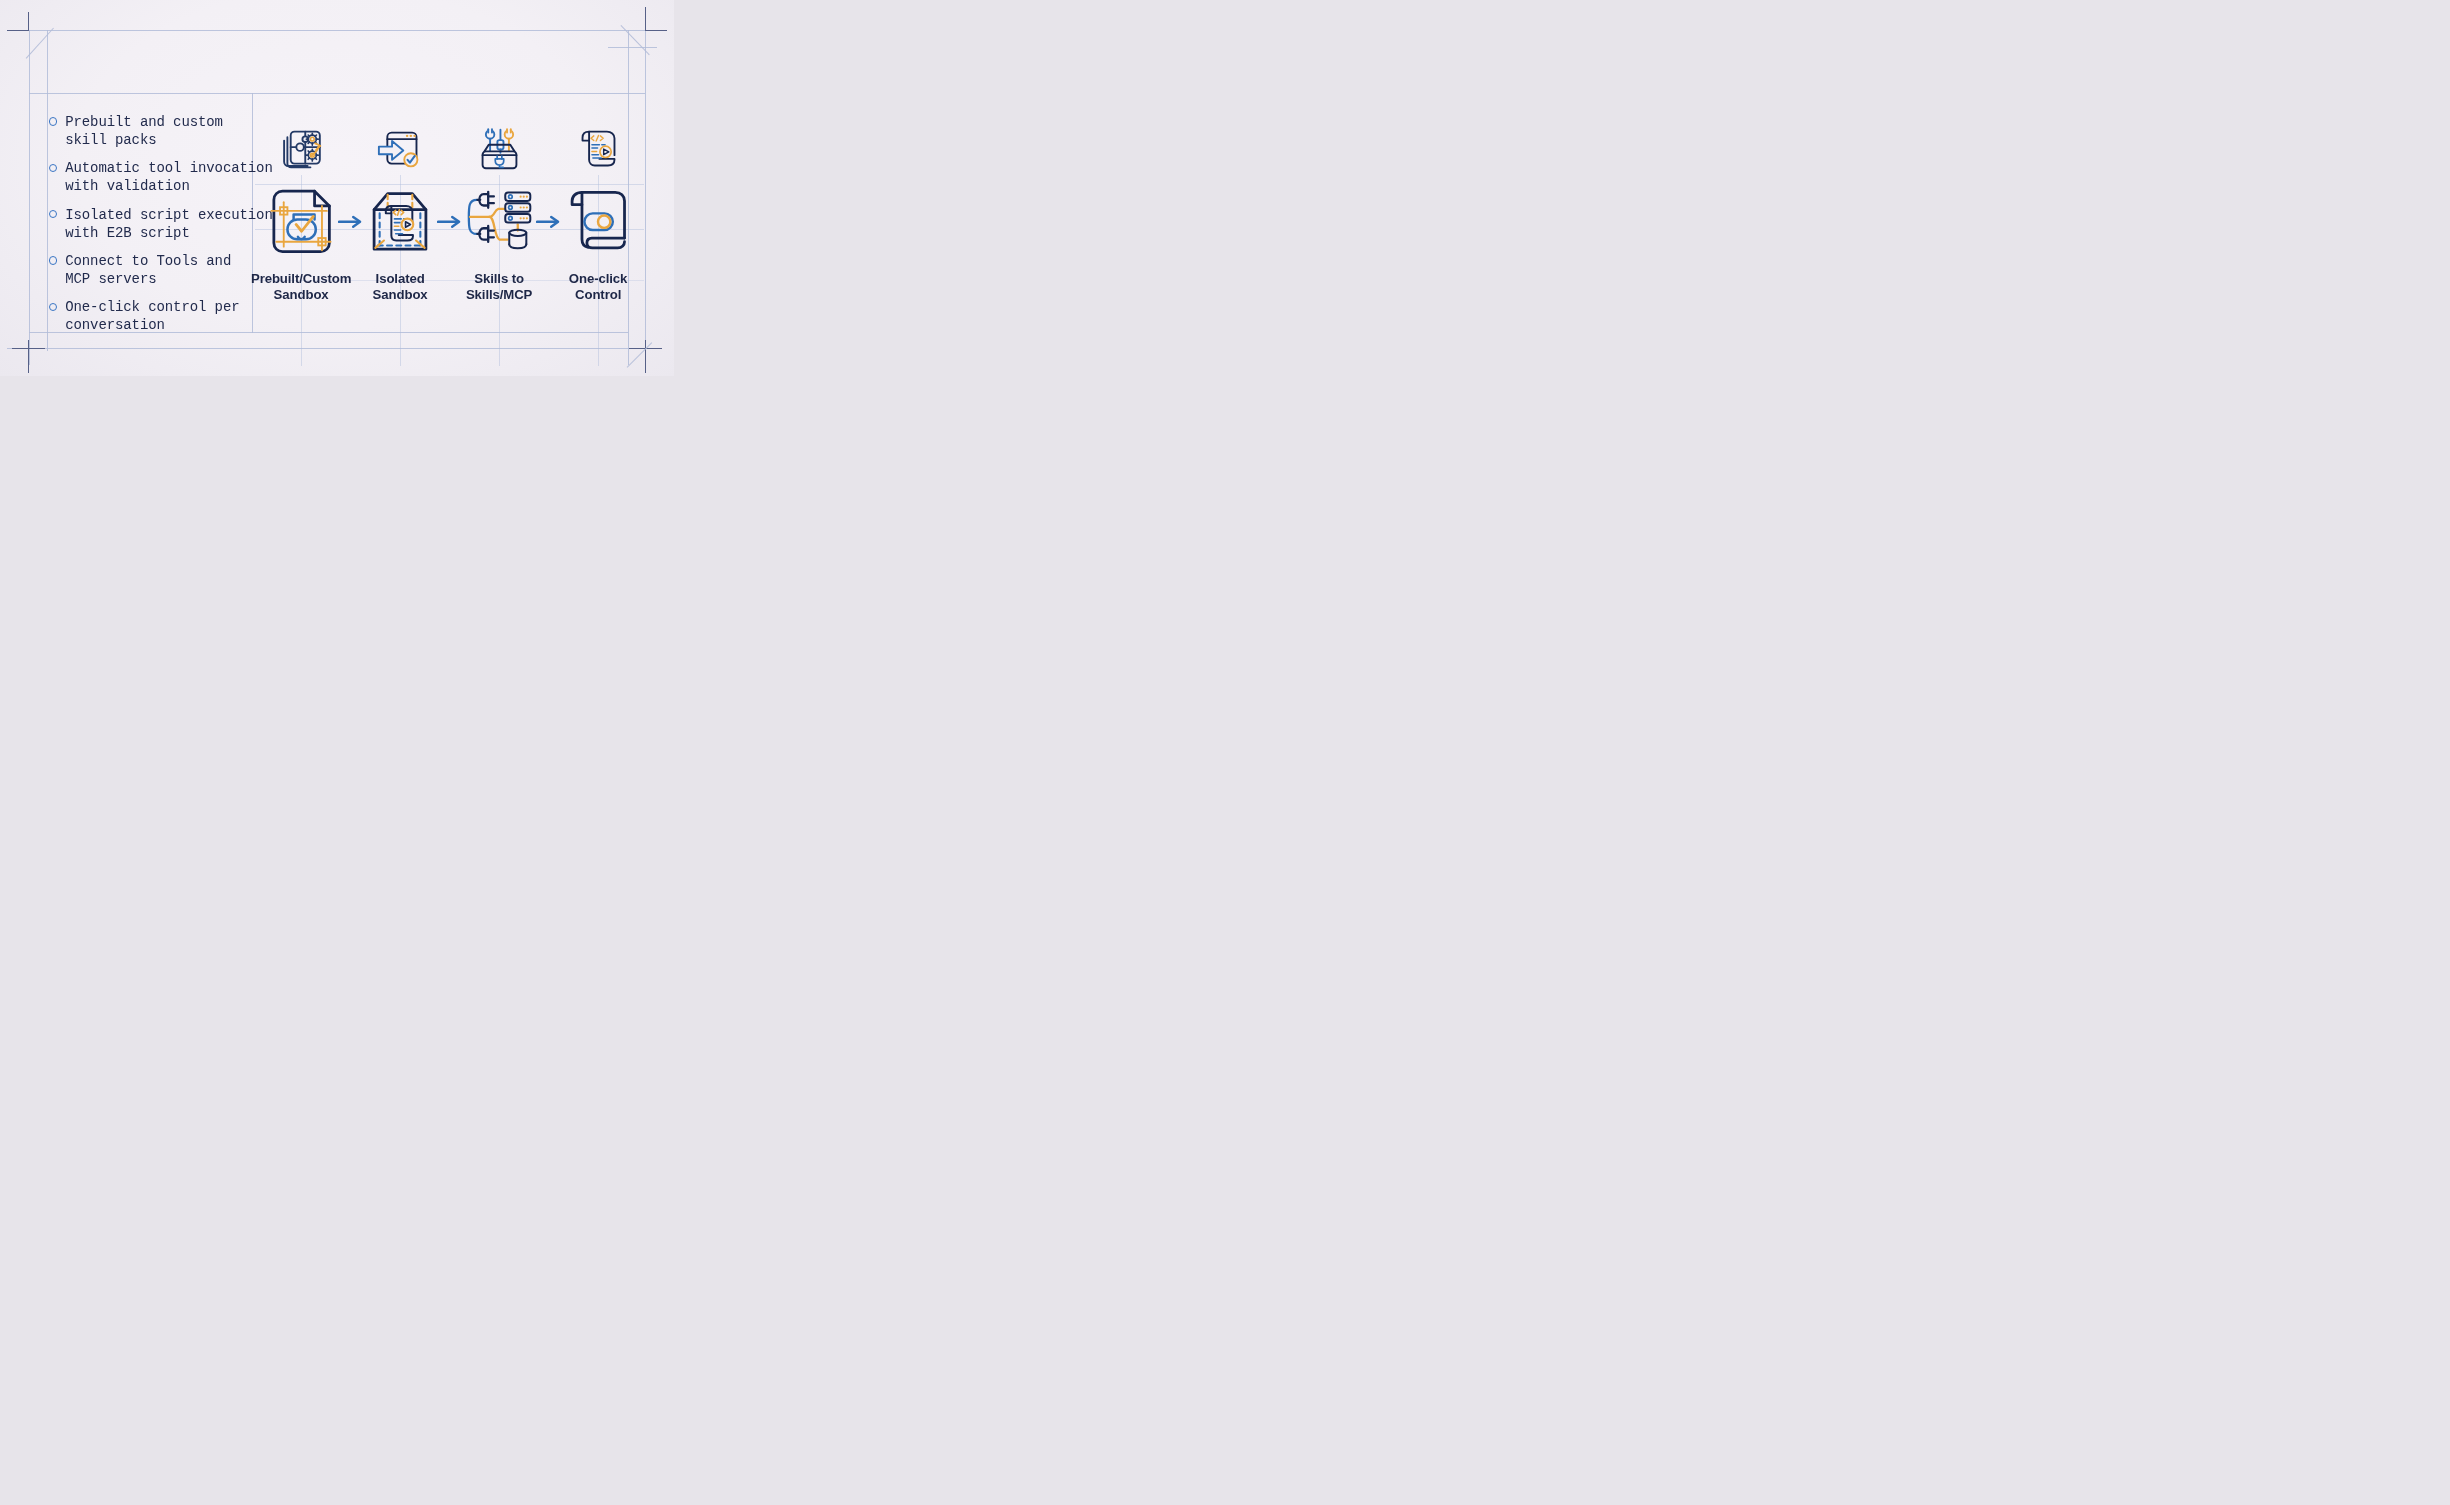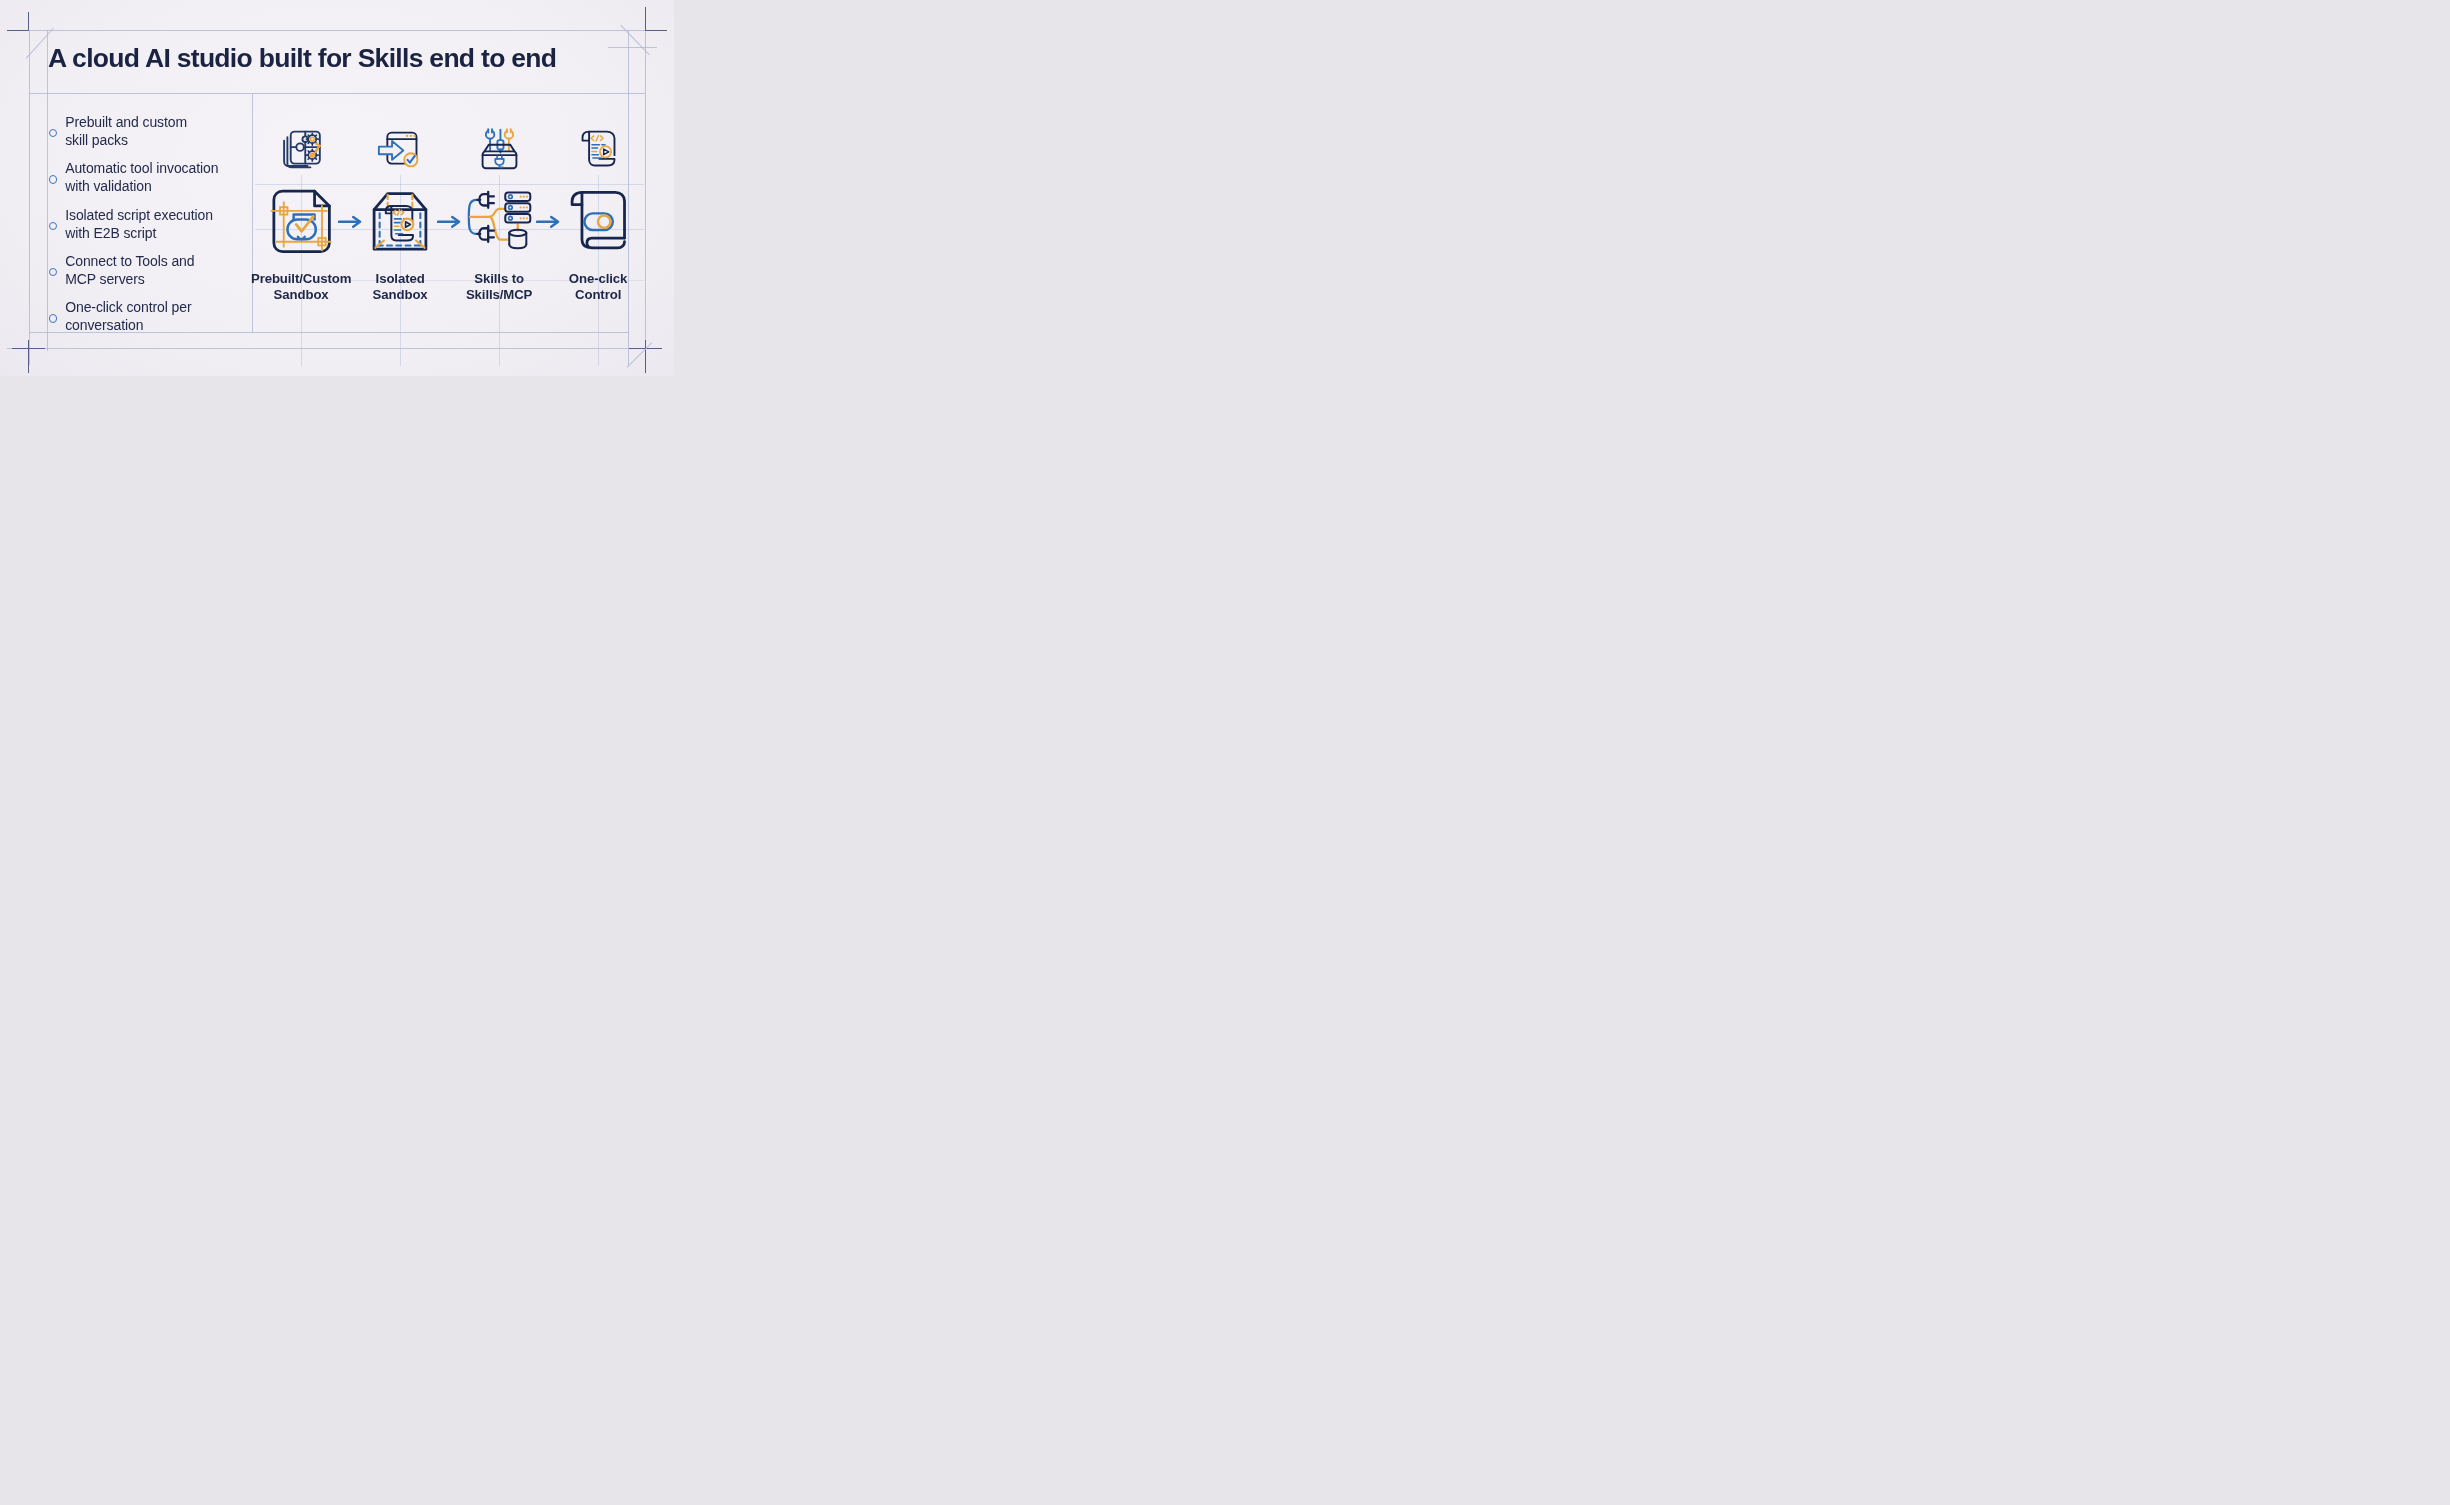--- a/index.html
+++ b/index.html
@@ -13,21 +13,21 @@
   .gl.faint{background:rgba(176,188,220,.45);}
   .gd{position:absolute;background:#566087;}
   .diag{position:absolute;height:0.7px;background:rgba(178,188,216,.9);transform-origin:left center;}
   
   .title{
     position:absolute;left:48px;top:43px;width:603px;
     font-size:26.5px;font-weight:700;letter-spacing:-0.7px;color:#1b2342;white-space:nowrap;
   }
   
   .bullets{position:absolute;left:49px;top:113px;width:206px;display:flex;flex-direction:column;gap:10.3px;}
-  .bullet{display:flex;align-items:center;}
+  .bullet{display:flex;align-items:flex-start;font-family:Liberation Mono, monospace;}
   .bdot{flex:0 0 auto;width:6.4px;height:6.4px;border:1.6px solid #3b76c4;border-radius:50%;margin:4.4px 7.8px 0 0;}
   .btxt{font-size:14px;line-height:18px;letter-spacing:-0.1px;color:#222b4d;}
   .btxt div{white-space:nowrap;}
   
   .col{position:absolute;top:118px;width:98px;height:196px;font-weight:bold;}
   .smallicon{position:absolute;top:7.8px;left:25.5px;width:47px;height:47px;}
   .bigicon{position:absolute;top:67px;left:12.3px;width:74px;height:74px;}
   .plabel{position:absolute;top:153px;left:-4.9px;width:108px;text-align:center;
           font-size:13.2px;line-height:16px;color:#1e2747;letter-spacing:-0.1px;}
   .flowarrow{position:absolute;top:215px;width:25.5px;height:13.7px;}
@@ -63,21 +63,20 @@
   <div class="gd" style="left:645px;top:30px;width:22px;height:1px;"></div>
   <div class="gd" style="left:28px;top:340px;width:1px;height:33px;"></div>
   <div class="gd" style="left:12.3px;top:348px;width:33px;height:1px;"></div>
   <div class="gd" style="left:645px;top:340px;width:1px;height:33px;"></div>
   <div class="gd" style="left:629px;top:348px;width:33px;height:1px;"></div>
 
   <div class="diag" style="left:25.5px;top:58px;width:41px;transform:rotate(-48deg);"></div>
   <div class="diag" style="left:621px;top:24.5px;width:41px;transform:rotate(46deg);"></div>
   <div class="diag" style="left:627px;top:367px;width:35px;transform:rotate(-45deg);"></div>
 
-  <div class="title">A cloud AI studio built for Skills end to end</div>
 
   <div class="bullets">
     <div class="bullet">
       <span class="bdot"></span>
       <div class="btxt">
           <div>Prebuilt and custom</div>
           <div>skill packs</div>
         </div>
     </div>
     <div class="bullet">

